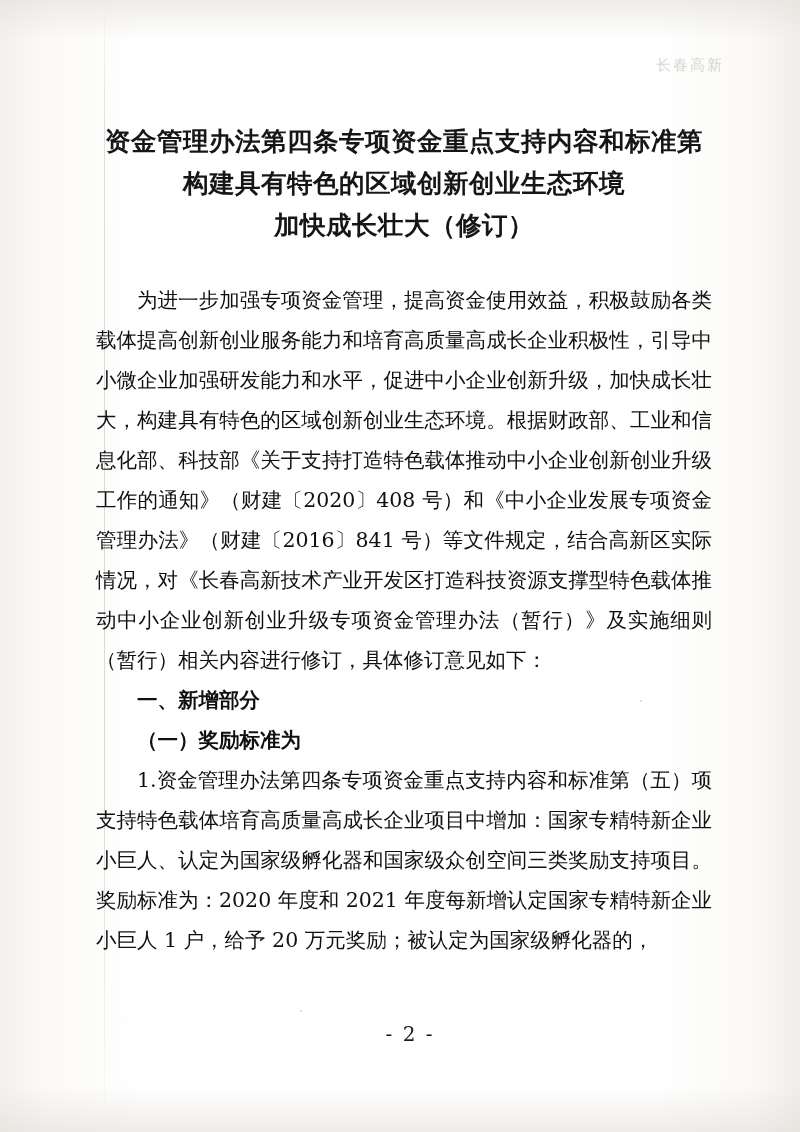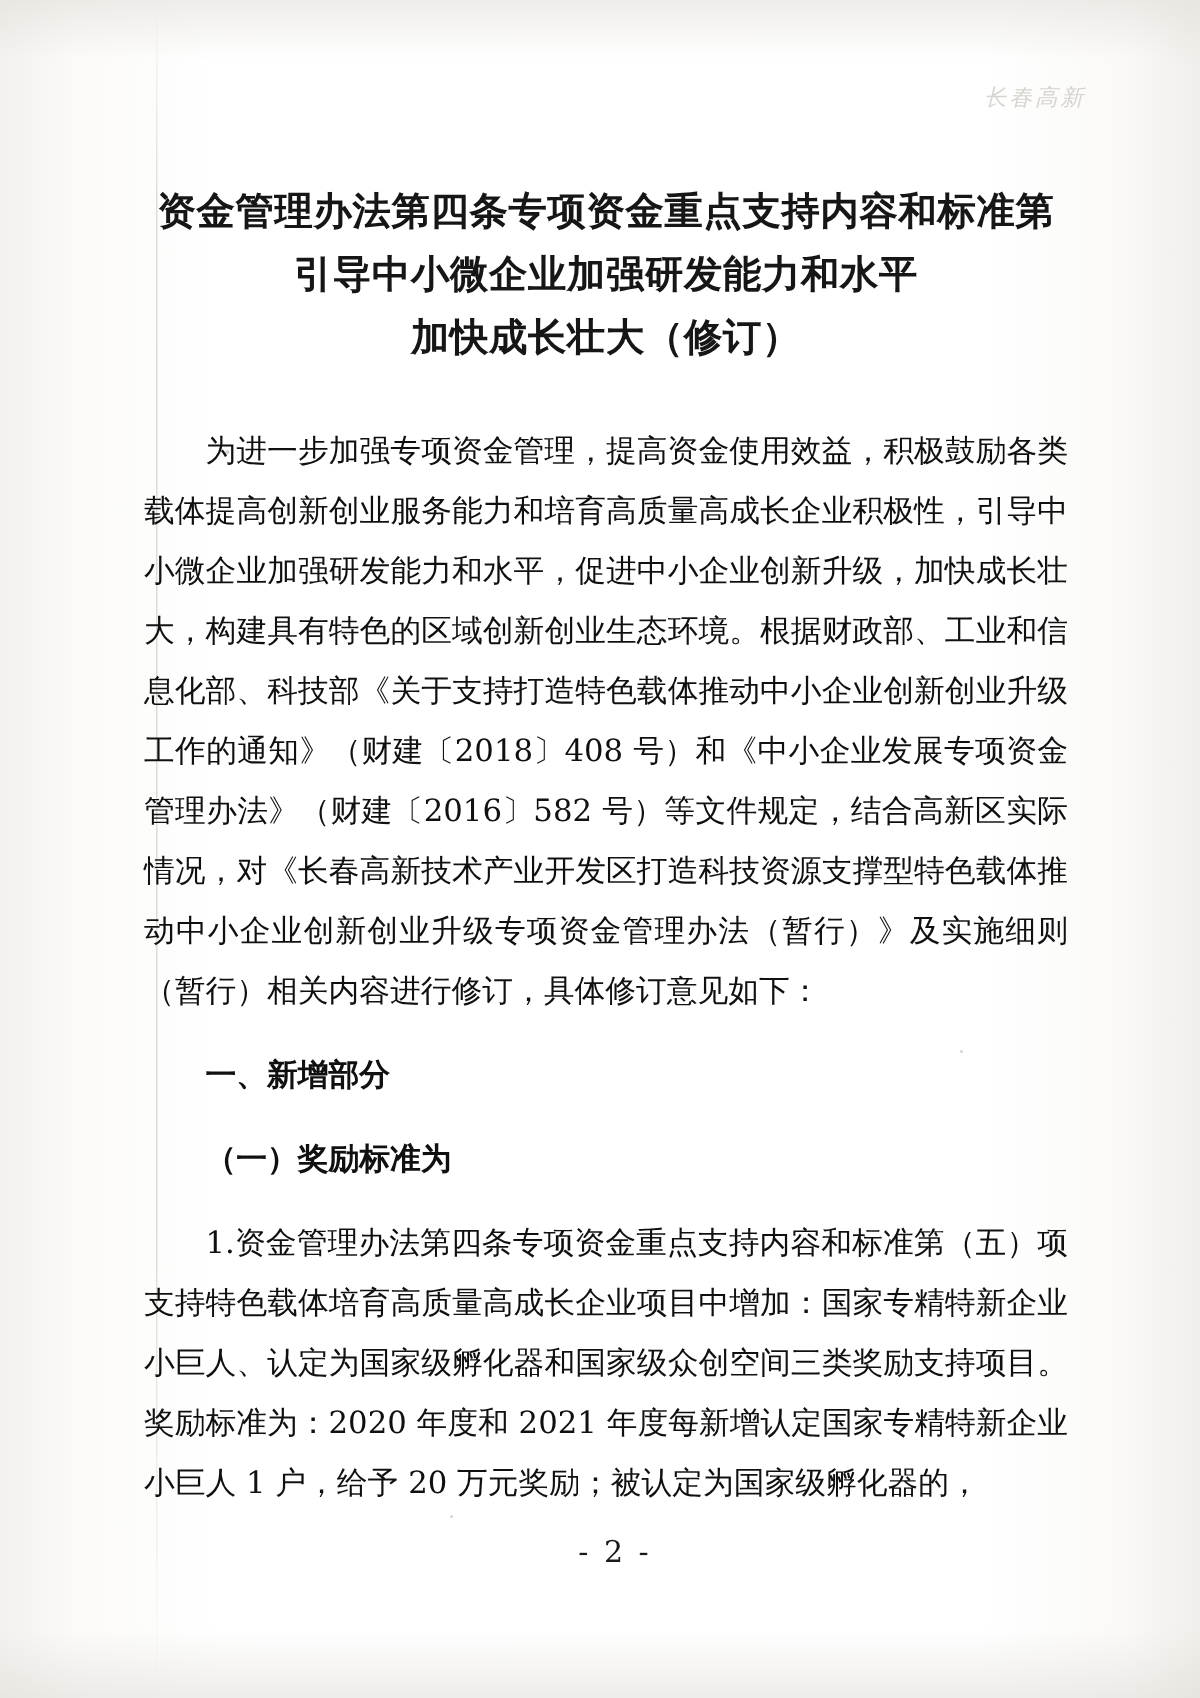--- a/index.html
+++ b/index.html
@@ -51,21 +51,20 @@
     height: 26px;
     color: #b9b3aa;
     font-size: 15px;
     letter-spacing: 2px;
     font-family: "DejaVu Sans", "Liberation Sans", sans-serif;
     opacity: 0.55;
     text-align: center;
     line-height: 26px;
     filter: blur(0.4px);
     user-select: none;
-    font-style: italic;
   }
   .content {
     position: absolute;
     left: 96px;
     top: 120px;
     width: 616px;
   }
   .doc-title {
     text-align: center;
     font-weight: bold;
@@ -84,21 +83,21 @@
     line-height: 40px;
     color: #101010;
     text-align: justify;
     text-justify: inter-ideograph;
   }
   .para {
     text-indent: 2em;
     margin: 0 0 0 0;
   }
   .para + .para {
-    margin-top: 16px;
+    margin-top: 0;
   }
   .heading-1 {
     text-indent: 2em;
     font-weight: bold;
     margin-top: 2px;
   }
   .heading-2 {
     text-indent: 2em;
     font-weight: bold;
     margin-top: 0;
@@ -134,26 +133,26 @@
   <div class="speck" style="left:150px; top:300px; width:3px; height:3px;"></div>
   <div class="speck" style="left:640px; top:700px; width:2px; height:2px;"></div>
   <div class="speck" style="left:300px; top:1010px; width:2px; height:2px;"></div>
 
   <div class="watermark">长春高新</div>
 
   <div class="content">
 
     <div class="doc-title">
       <div>资金管理办法第四条专项资金重点支持内容和标准第</div>
-      <div>引导中小微企业加强研发能力和水平</div>
+      <div>构建具有特色的区域创新创业生态环境</div>
       <div>加快成长壮大（修订）</div>
     </div>
 
     <div class="body-text">
-      <p class="para">为进一步加强专项资金管理，提高资金使用效益，积极鼓励各类载体提高创新创业服务能力和培育高质量高成长企业积极性，引导中小微企业加强研发能力和水平，促进中小企业创新升级，加快成长壮大，构建具有特色的区域创新创业生态环境。根据财政部、工业和信息化部、科技部《关于支持打造特色载体推动中小企业创新创业升级工作的通知》（财建〔2018〕408 号）和《中小企业发展专项资金管理办法》（财建〔2016〕582 号）等文件规定，结合高新区实际情况，对《长春高新技术产业开发区打造科技资源支撑型特色载体推动中小企业创新创业升级专项资金管理办法（暂行）》及实施细则（暂行）相关内容进行修订，具体修订意见如下：</p>
+      <p class="para">为进一步加强专项资金管理，提高资金使用效益，积极鼓励各类载体提高创新创业服务能力和培育高质量高成长企业积极性，引导中小微企业加强研发能力和水平，促进中小企业创新升级，加快成长壮大，构建具有特色的区域创新创业生态环境。根据财政部、工业和信息化部、科技部《关于支持打造特色载体推动中小企业创新创业升级工作的通知》（财建〔2020〕408 号）和《中小企业发展专项资金管理办法》（财建〔2016〕841 号）等文件规定，结合高新区实际情况，对《长春高新技术产业开发区打造科技资源支撑型特色载体推动中小企业创新创业升级专项资金管理办法（暂行）》及实施细则（暂行）相关内容进行修订，具体修订意见如下：</p>
       <p class="para heading-1">一、新增部分</p>
       <p class="para heading-2">（一）奖励标准为</p>
       <p class="para">1.资金管理办法第四条专项资金重点支持内容和标准第（五）项支持特色载体培育高质量高成长企业项目中增加：国家专精特新企业小巨人、认定为国家级孵化器和国家级众创空间三类奖励支持项目。奖励标准为：2020 年度和 2021 年度每新增认定国家专精特新企业小巨人 1 户，给予 20 万元奖励；被认定为国家级孵化器的，</p>
     </div>
 
   </div>
 
   <div class="page-number">- 2 -</div>
 
 </div>

